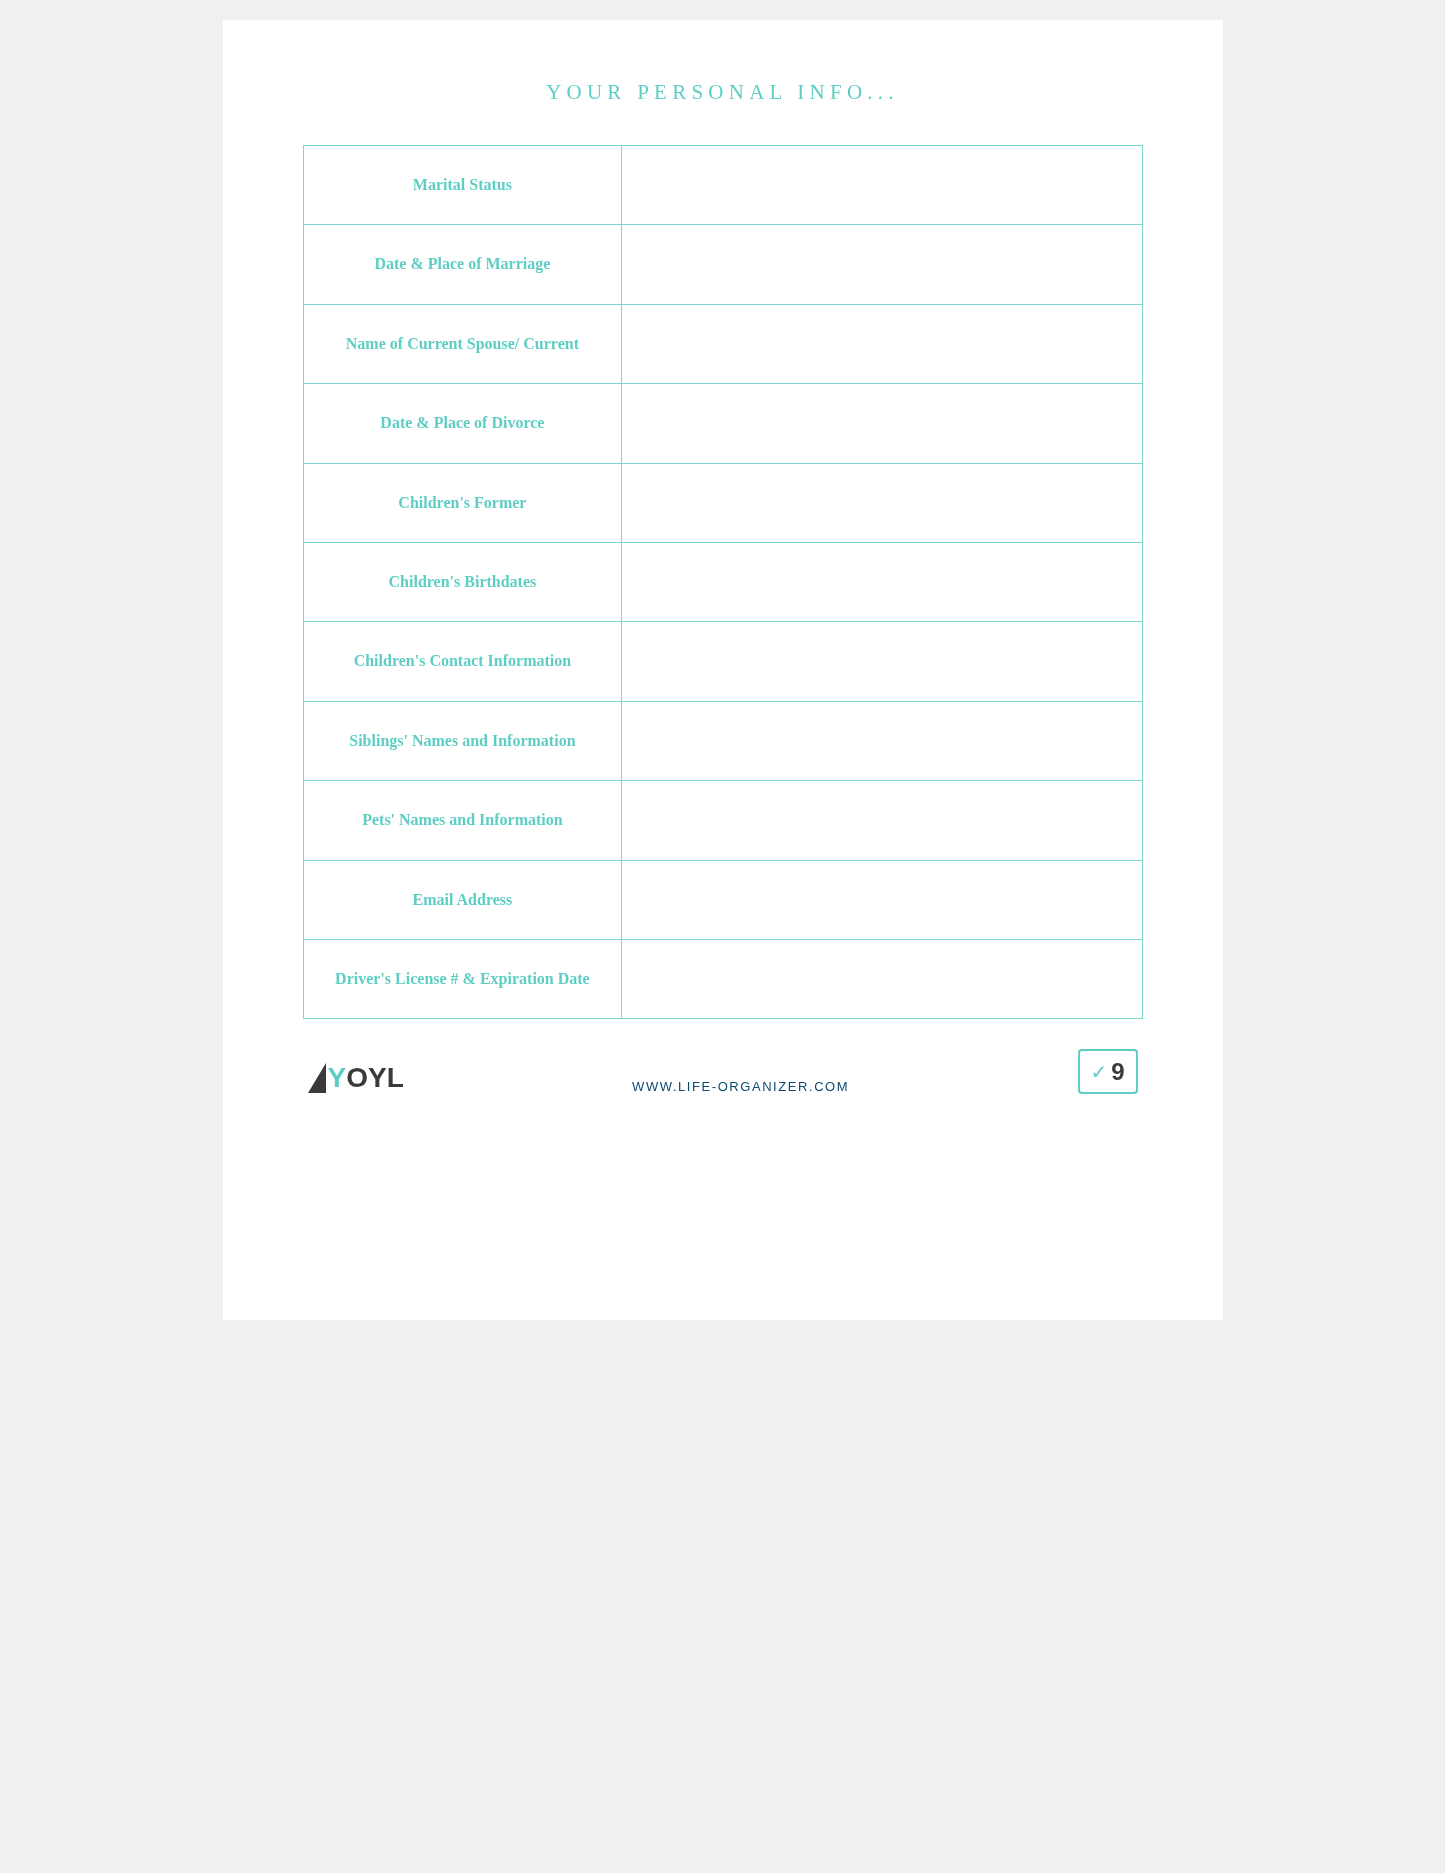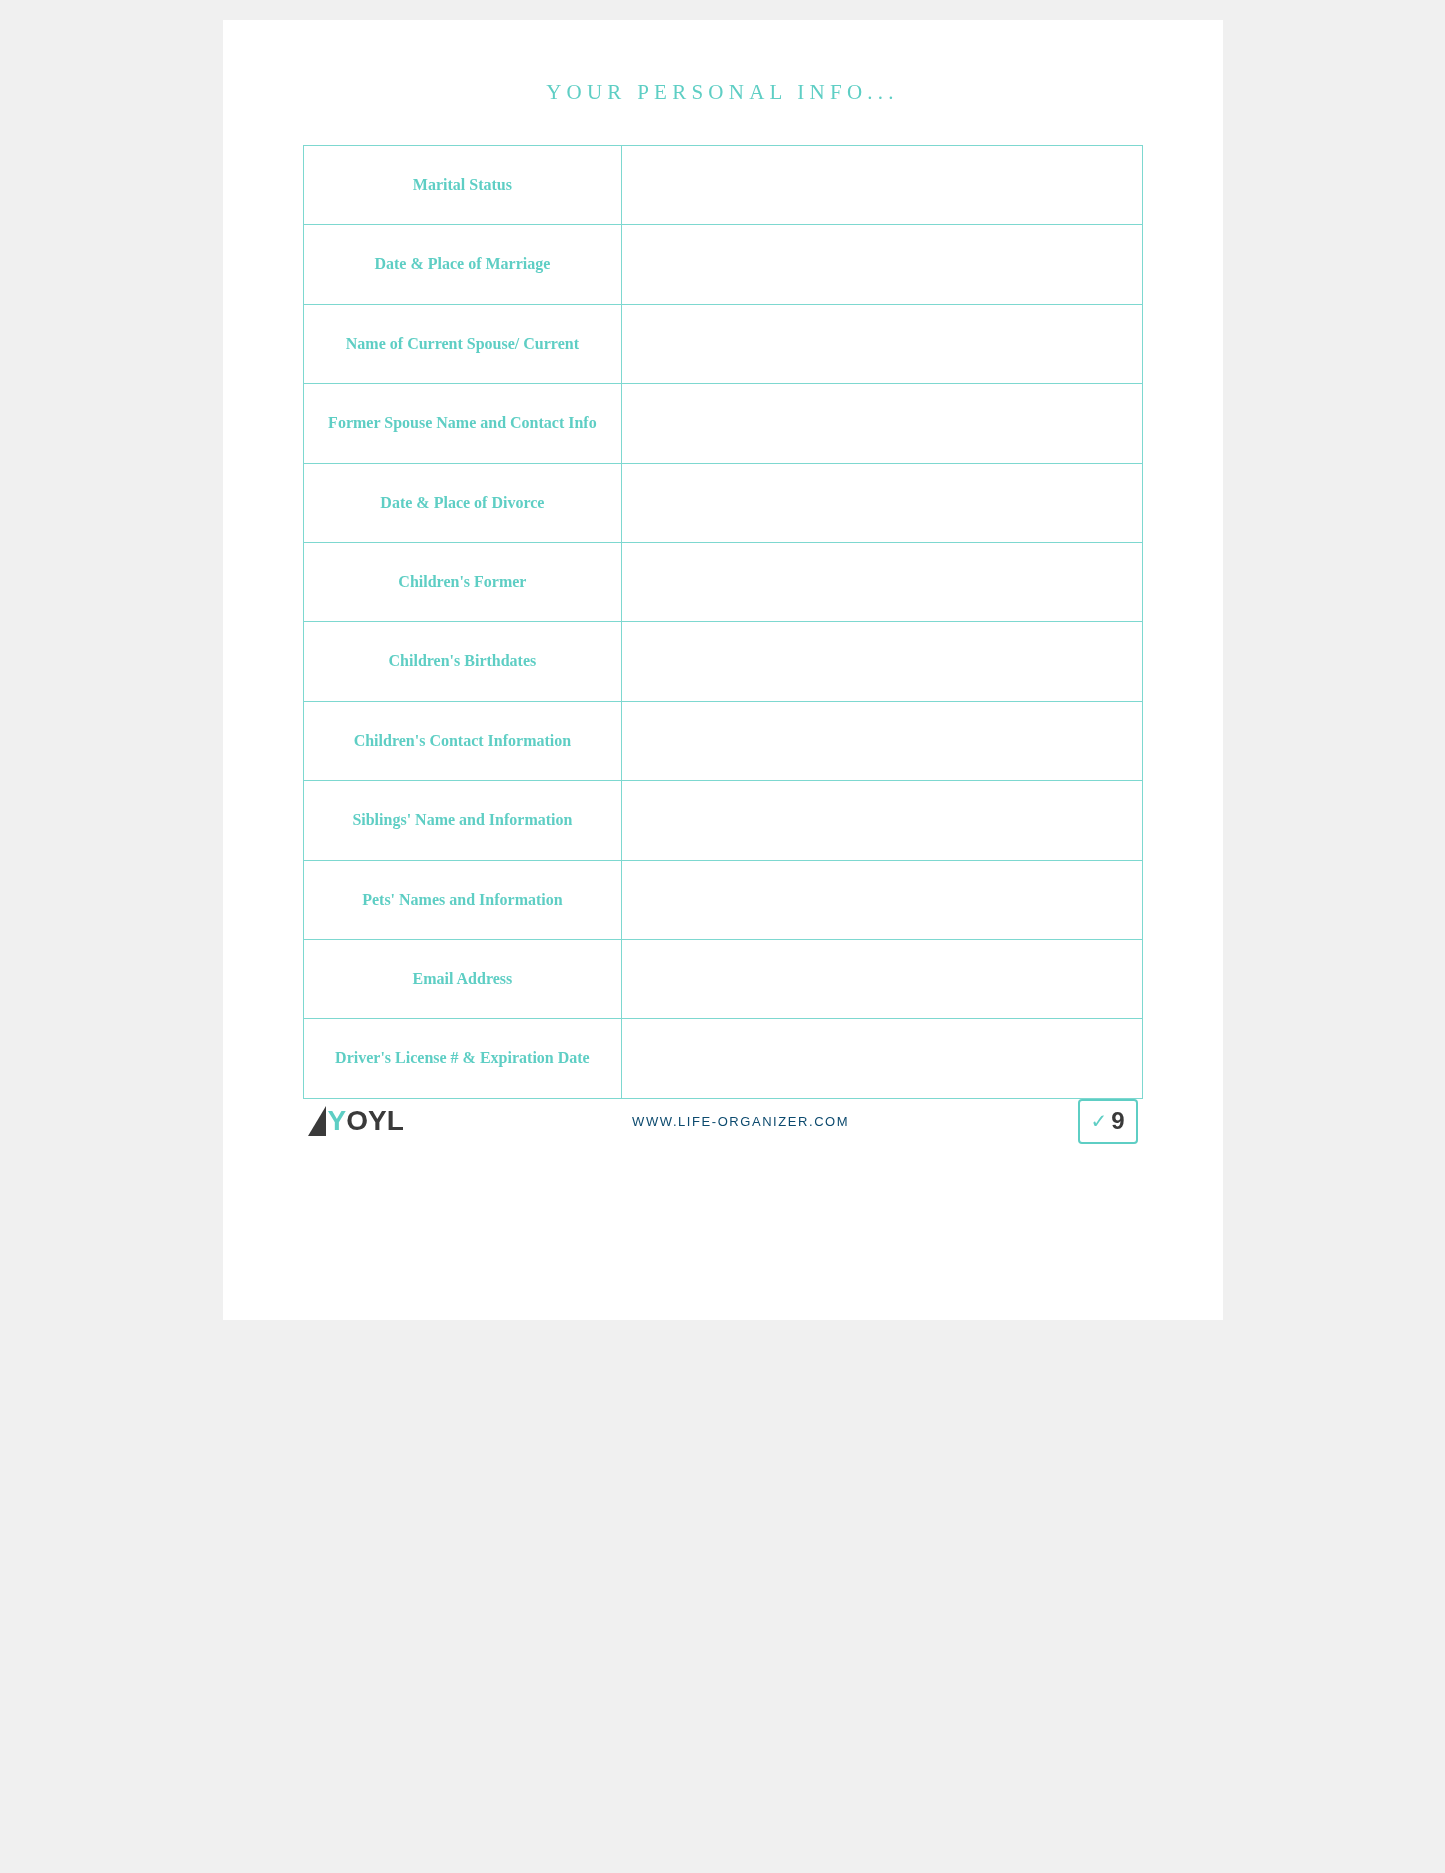--- a/index.html
+++ b/index.html
@@ -61,21 +61,22 @@
 
     .value-cell {
       width: 62%;
       padding: 28px 20px;
       background: #ffffff;
     }
 
     .footer {
       display: flex;
       justify-content: space-between;
-      align-items: center;
+      align-items: flex-end;
+      margin-top: 30px;
       padding: 0 5px;
     }
 
     .logo {
       display: flex;
       align-items: center;
       font-size: 28px;
       font-weight: bold;
       color: #5ecec4;
       font-family: Arial, sans-serif;
@@ -148,41 +149,37 @@
         </tr>
         <tr>
           <td class="label-cell">Date &amp; Place of Marriage</td>
           <td class="value-cell"></td>
         </tr>
         <tr>
           <td class="label-cell">Name of Current Spouse/ Current</td>
           <td class="value-cell"></td>
         </tr>
         <tr>
-          <td class="label-cell">Former Spouse Name and Contact Info</td>
-          <td class="value-cell"></td>
-        </tr>
-        <tr>
           <td class="label-cell">Date &amp; Place of Divorce</td>
           <td class="value-cell"></td>
         </tr>
         <tr>
           <td class="label-cell">Children's Former</td>
           <td class="value-cell"></td>
         </tr>
         <tr>
           <td class="label-cell">Children's Birthdates</td>
           <td class="value-cell"></td>
         </tr>
         <tr>
           <td class="label-cell">Children's Contact Information</td>
           <td class="value-cell"></td>
         </tr>
         <tr>
-          <td class="label-cell">Siblings' Name and Information</td>
+          <td class="label-cell">Siblings' Names and Information</td>
           <td class="value-cell"></td>
         </tr>
         <tr>
           <td class="label-cell">Pets' Names and Information</td>
           <td class="value-cell"></td>
         </tr>
         <tr>
           <td class="label-cell">Email Address</td>
           <td class="value-cell"></td>
         </tr>

